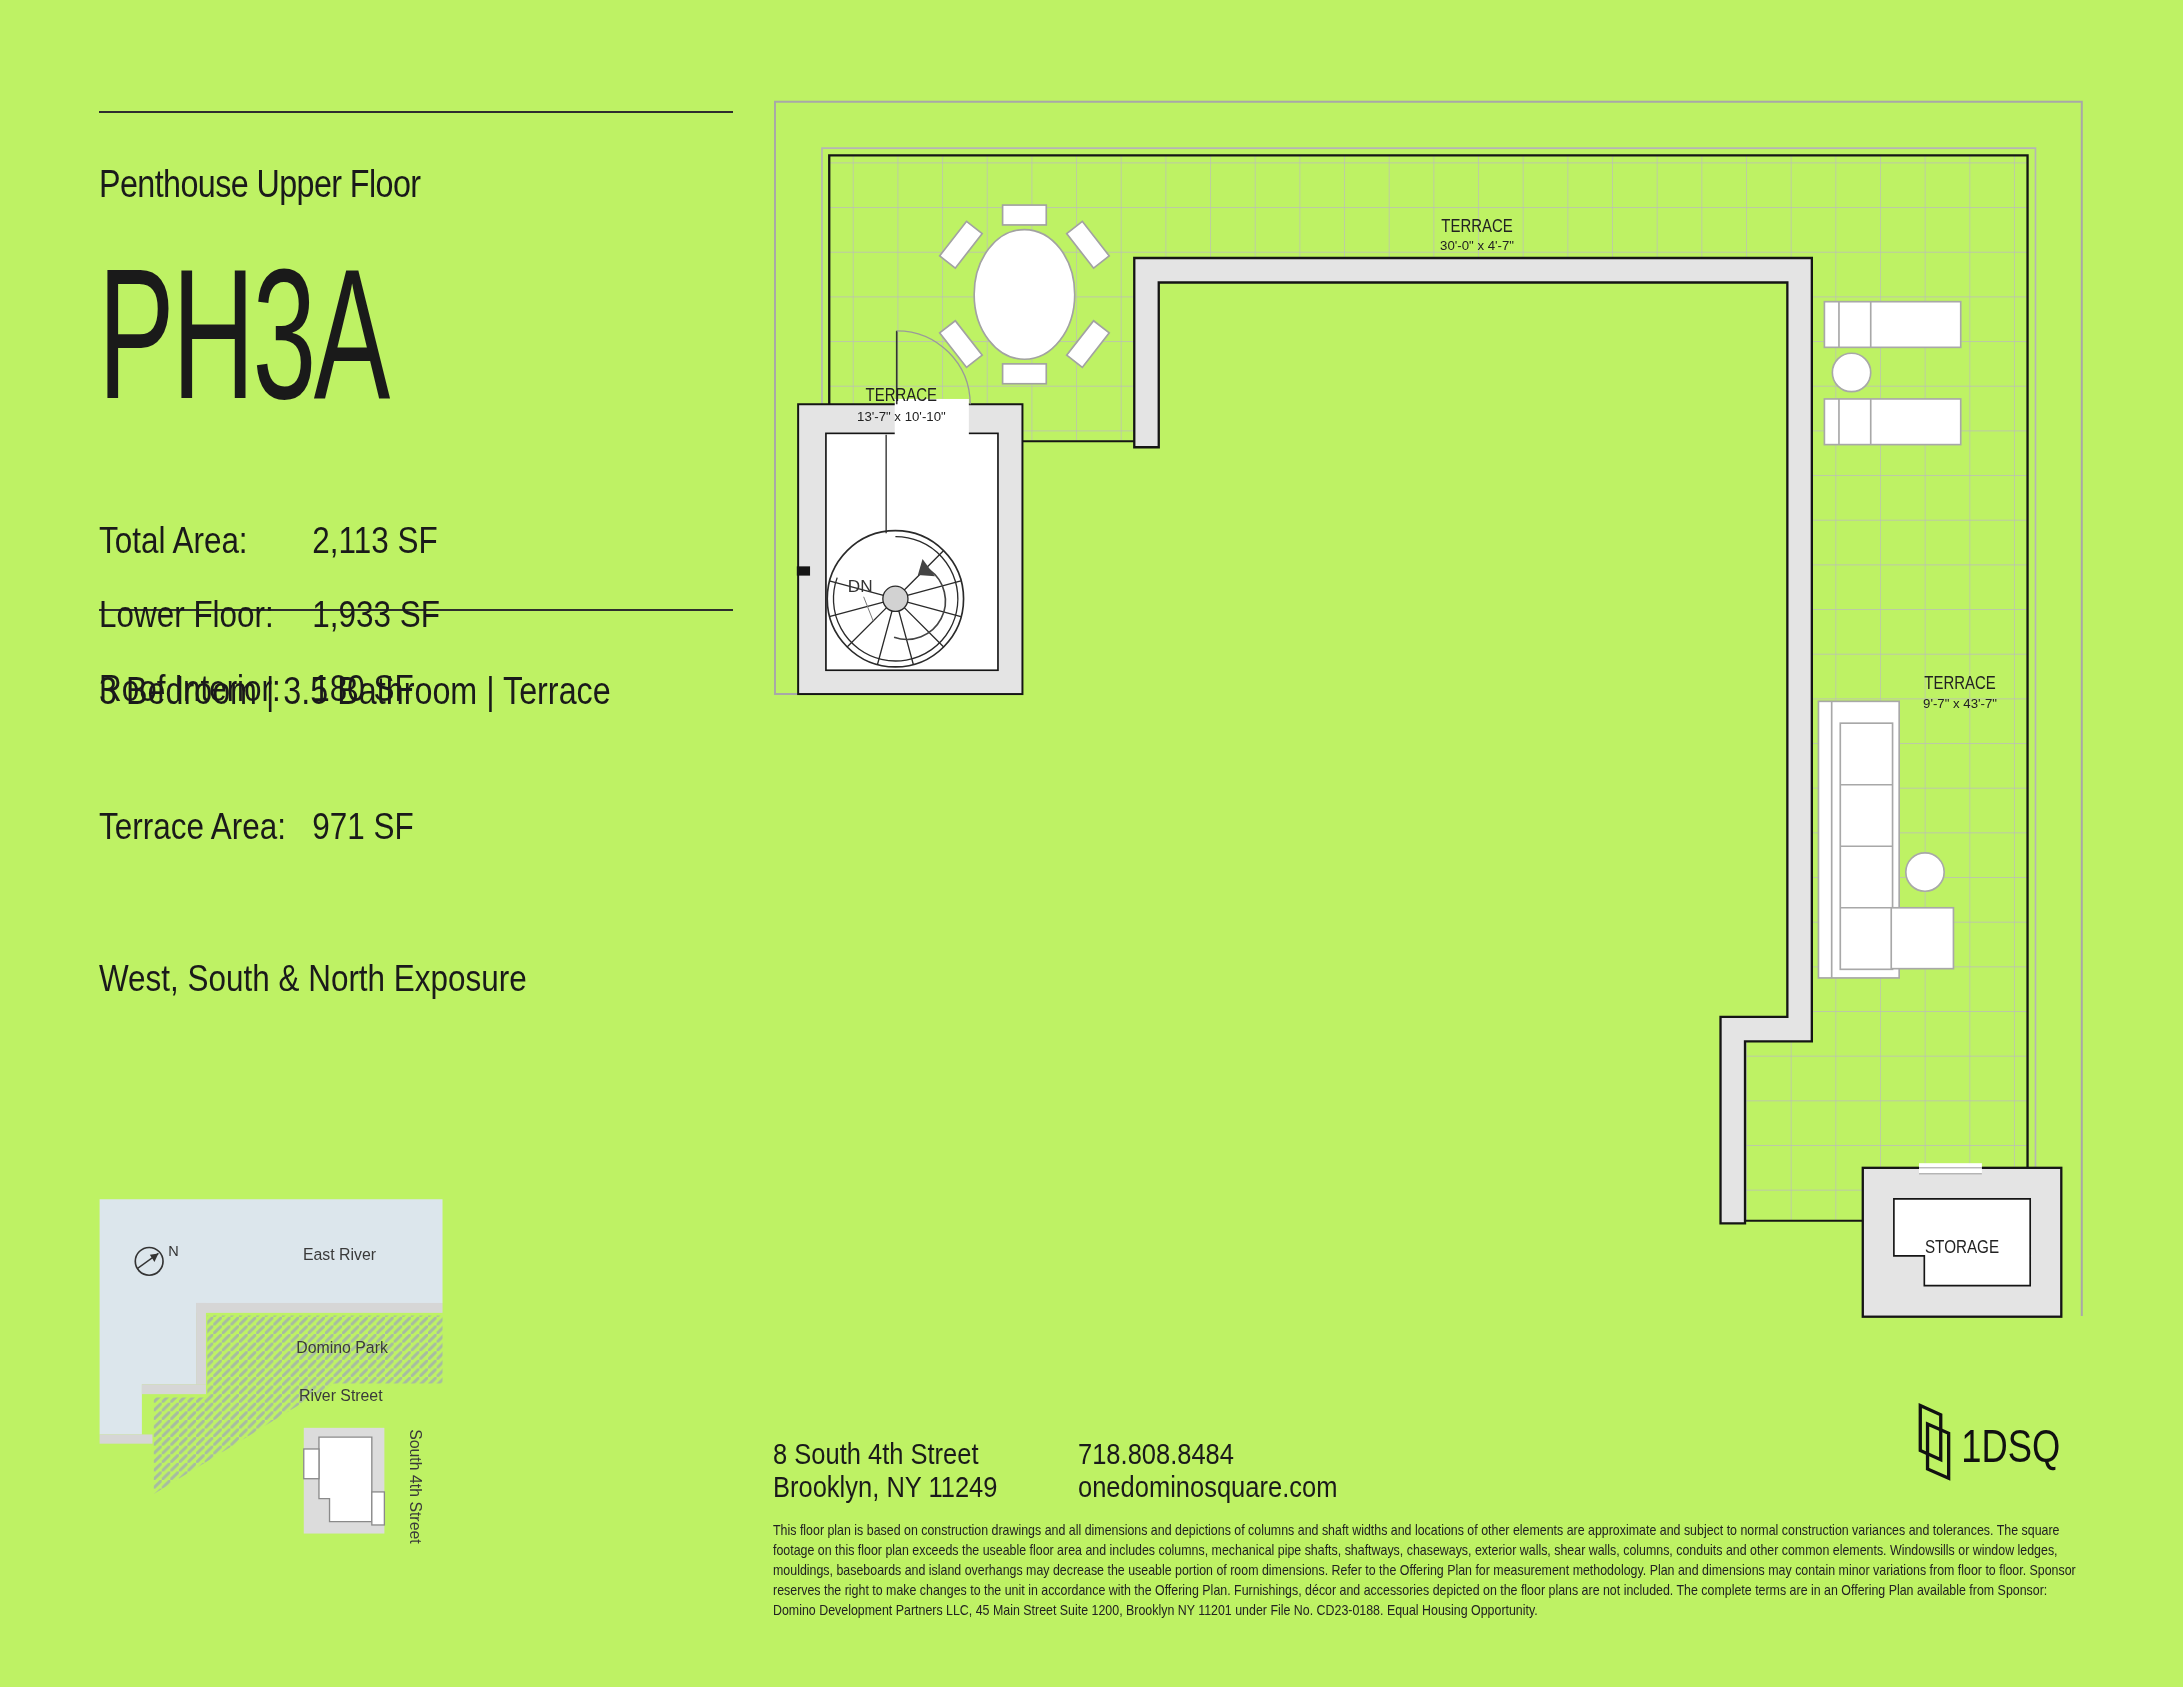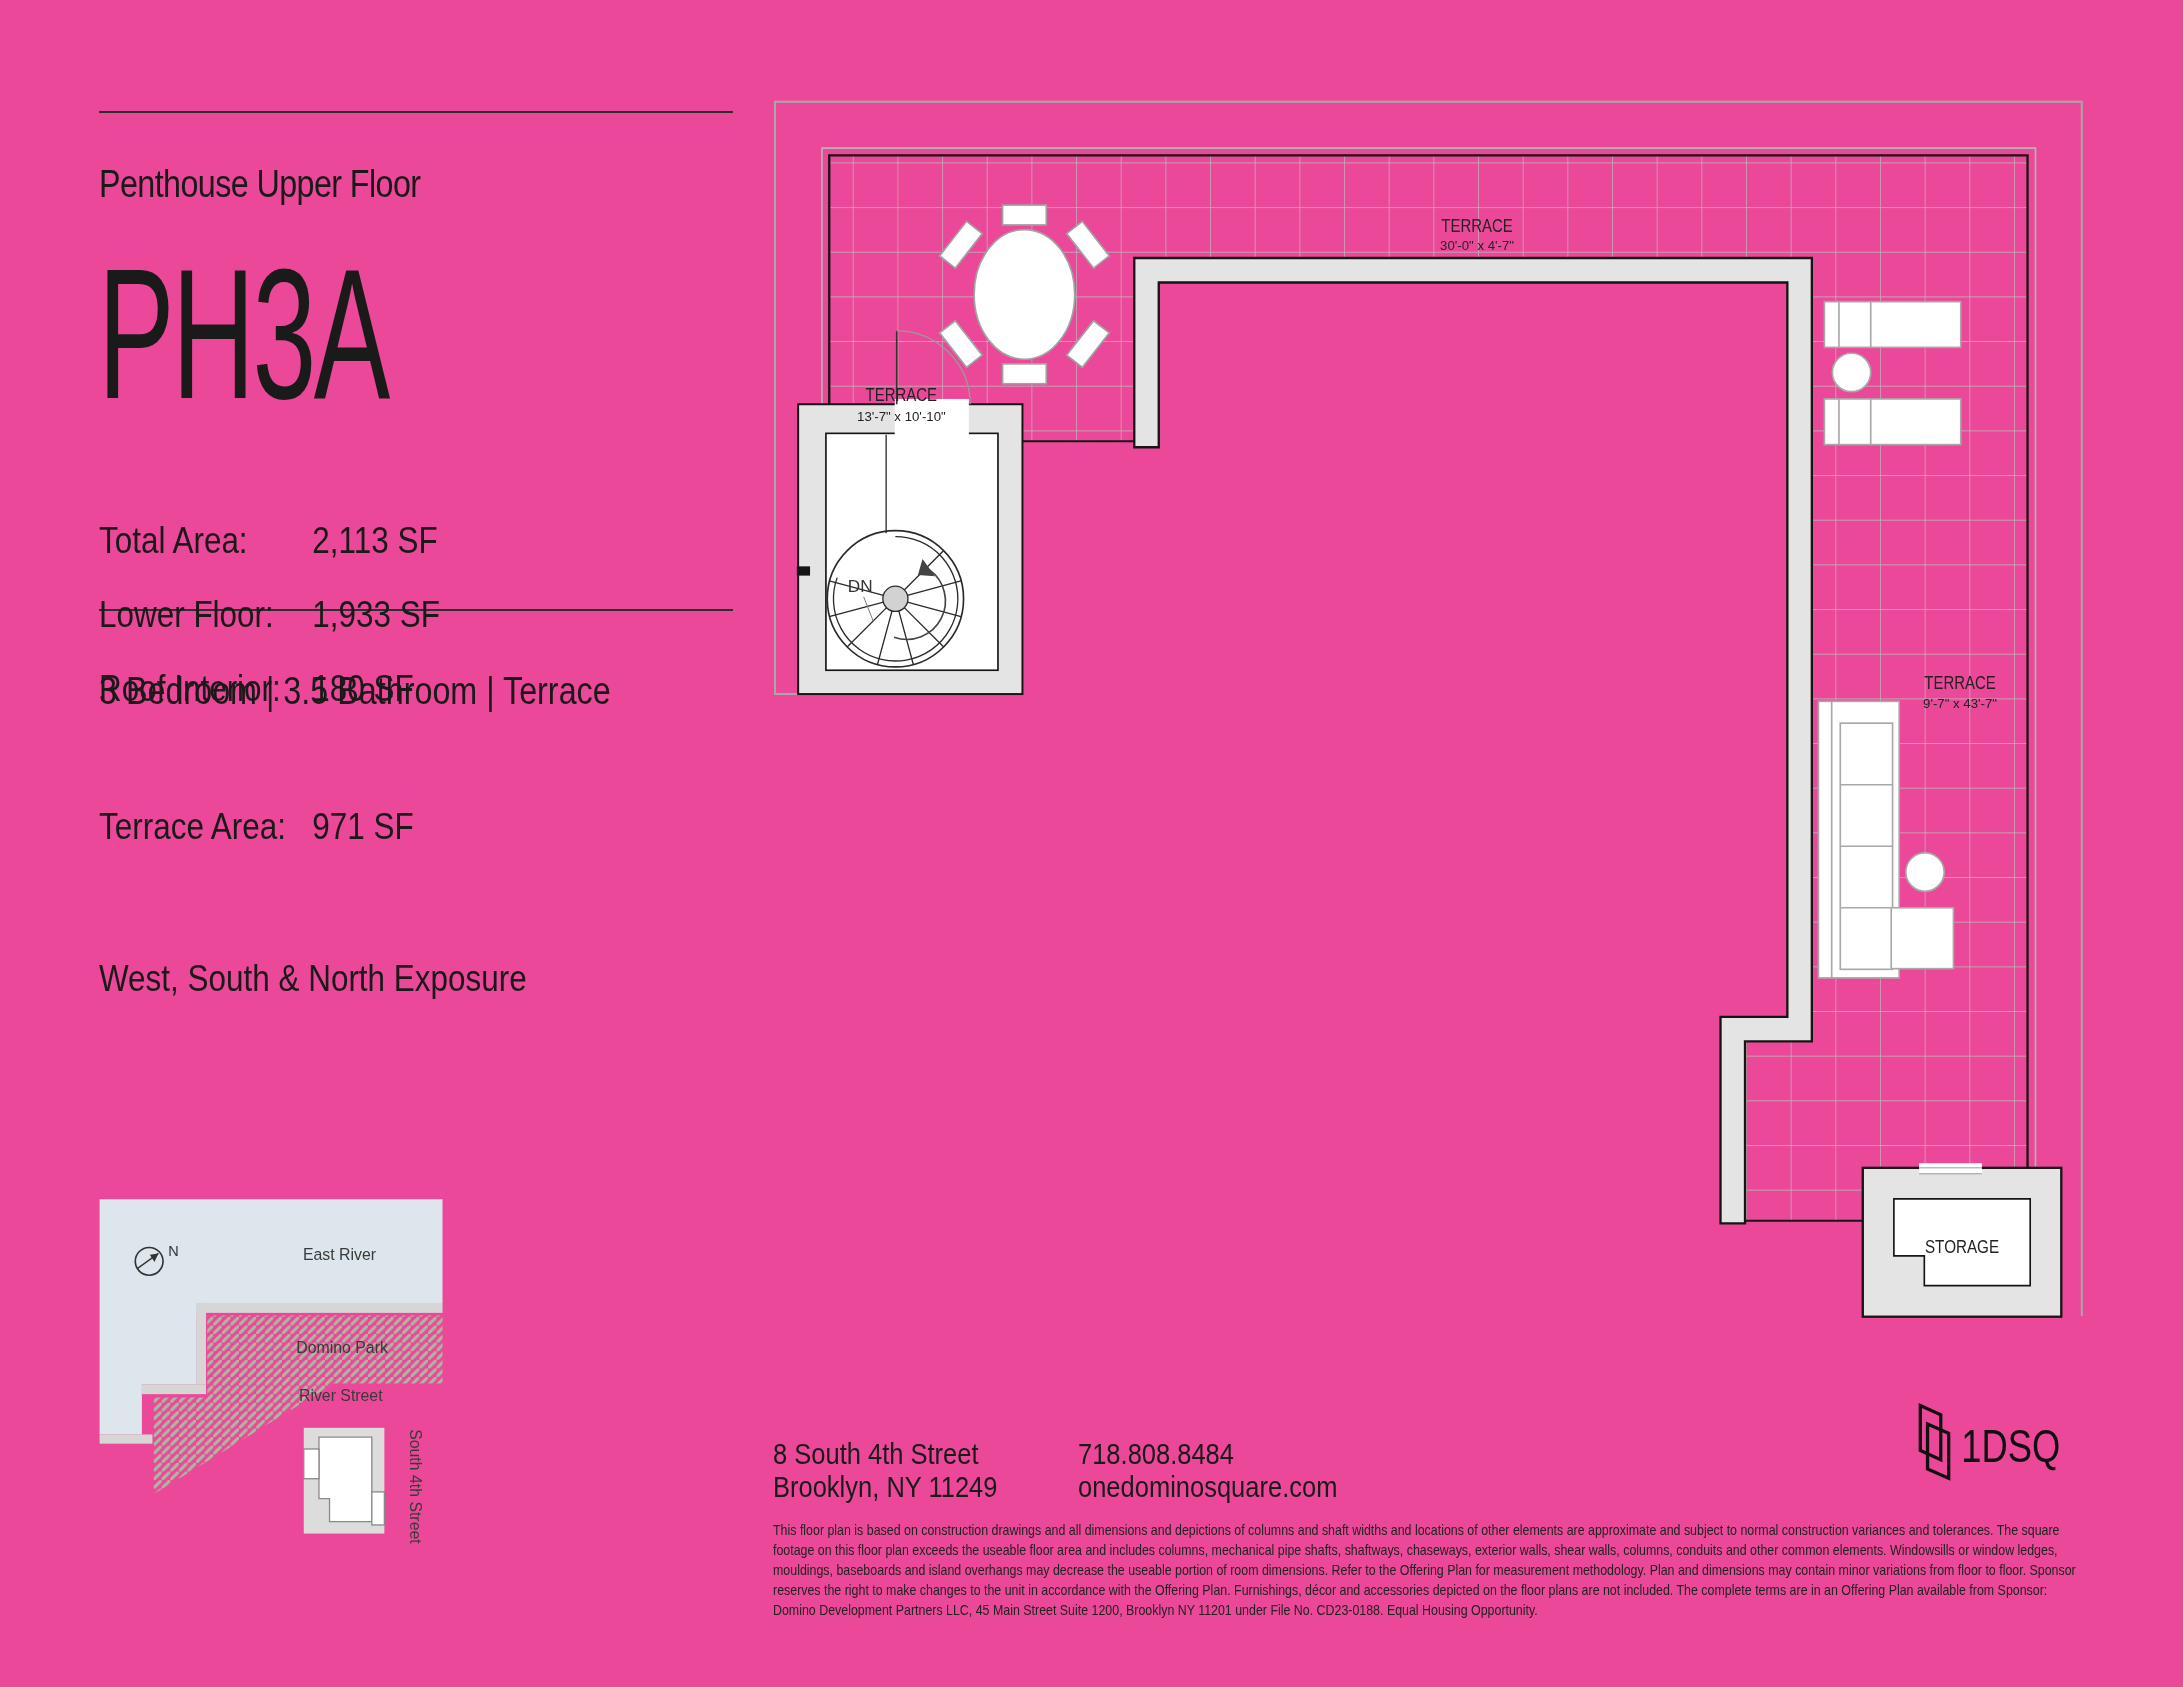--- a/index.html
+++ b/index.html
@@ -1,16 +1,16 @@
 <!DOCTYPE html>
 <html style="font-size:10.6px"><head>
 <meta charset="utf-8">
 <style>
   html,body{margin:0;padding:0;background:#ffffff;}
-  .page{position:relative;width:2183px;height:1687px;background:#ec4899;overflow:hidden;
+  .page{position:relative;width:2183px;height:1687px;background:#bef264;overflow:hidden;
         font-family:"Liberation Sans", sans-serif;color:#1a1a1a;}
   .abs{position:absolute;}
   .cond{transform:scaleX(0.85);transform-origin:0 0;}
   .rule{position:absolute;left:99px;width:634px;height:2px;background:#2e2e2e;}
   .floor-label{left:99px;top:163px;font-size:38px;letter-spacing:-0.7px;white-space:nowrap;}
   .unit-big{left:98px;top:242px;font-size:185px;line-height:1;letter-spacing:-4px;
             transform:scaleX(0.62);transform-origin:0 0;white-space:nowrap;}
   .specs{left:99px;top:670px;font-size:38px;white-space:nowrap;}
   .detail-rows{left:99px;top:504px;font-size:37px;line-height:74px;white-space:nowrap;}
   .detail-rows .lbl{display:inline-block;width:251px;}

